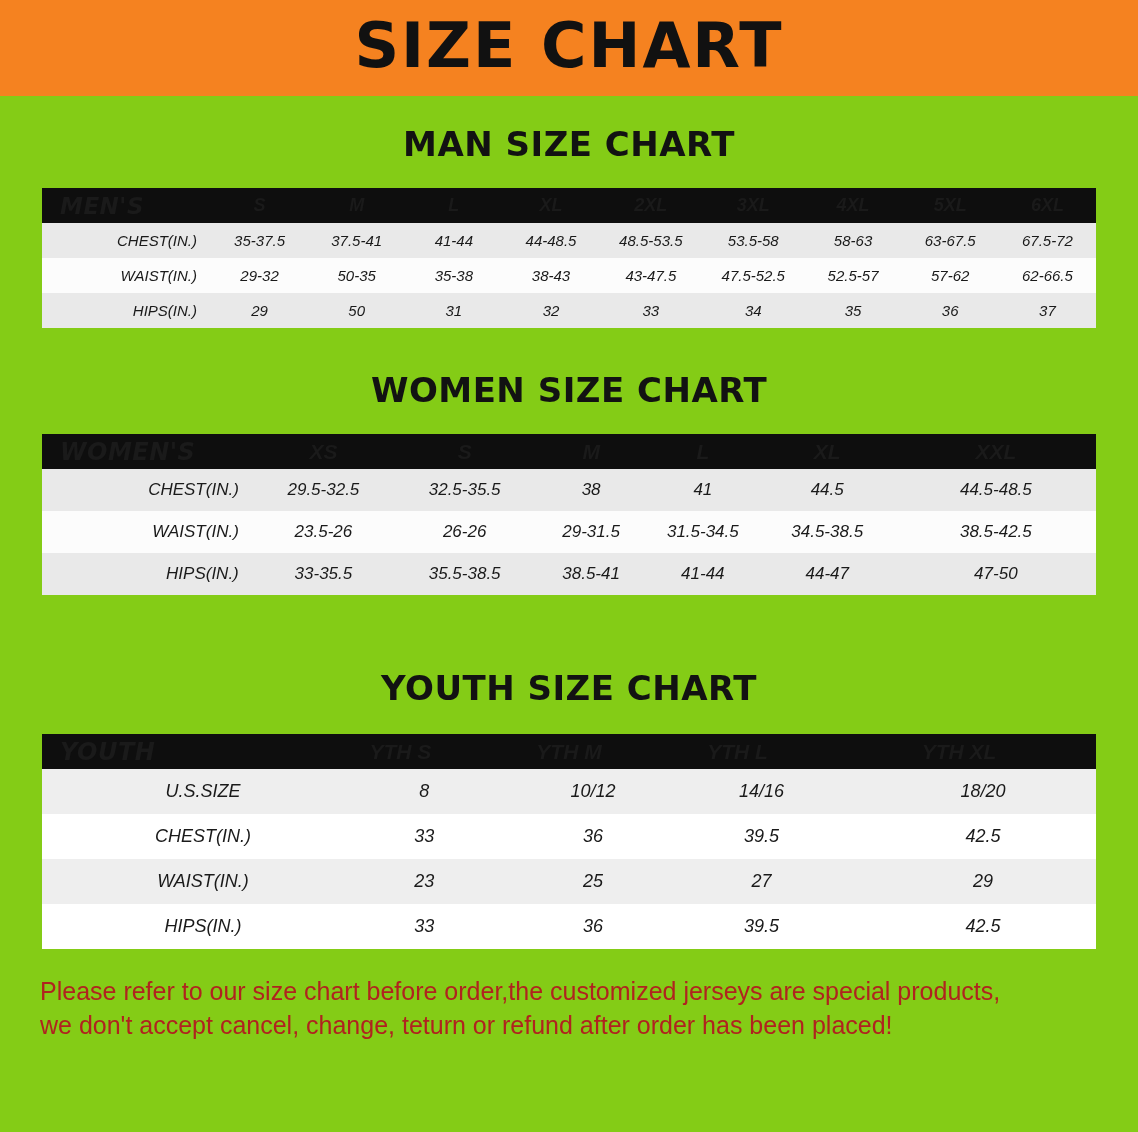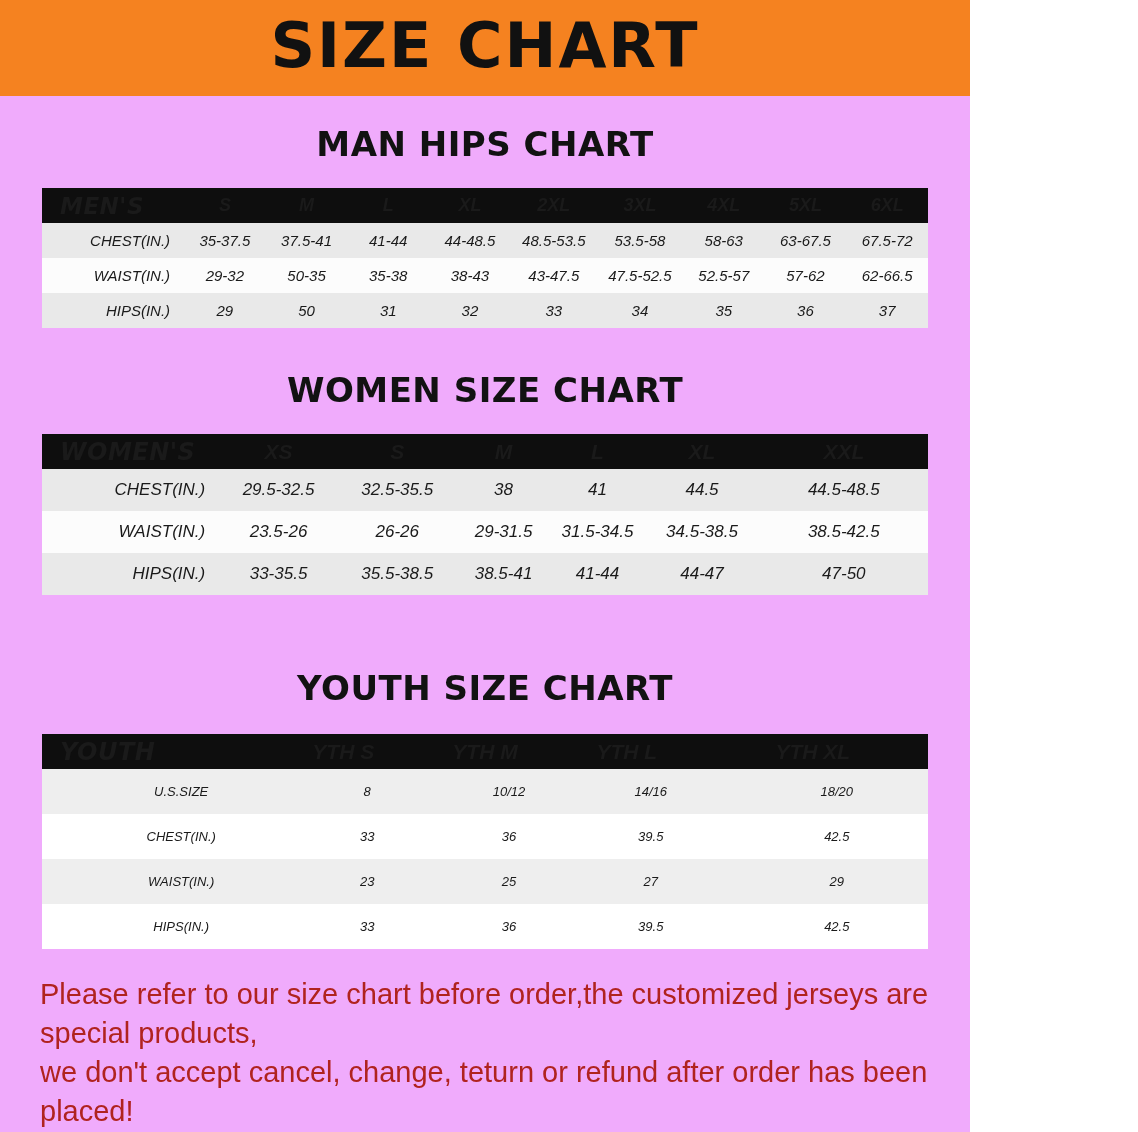--- a/index.html
+++ b/index.html
@@ -7,24 +7,24 @@
     padding: 0;
   }
   body {
     width: 1138px;
     height: 1132px;
     background: #ffffff;
     font-family: "Liberation Sans", sans-serif;
     overflow: hidden;
   }
   .page {
-    width: 970px;
+    width: 1138px;
     height: 1132px;
     position: relative;
-    background: #f0abfc;
+    background: #84cc16;
   }
 
   
   .banner {
     width: 100%;
     height: 96px;
     background: #f58220;
     display: flex;
     align-items: center;
     justify-content: center;
@@ -107,47 +107,47 @@
 
   
   #women-table thead th { font-size: 21px; }
   #women-table th.row-label-head { font-size: 24px; }
   #women-table td { font-size: 17px; }
   #women-table tbody tr td { height: 42px; }
 
   
   #youth-table thead th { font-size: 21px; }
   #youth-table th.row-label-head { font-size: 24px; }
-  #youth-table td { font-size: 13px; padding-left: 48px; }
+  #youth-table td { font-size: 18px; padding-left: 48px; }
   #youth-table tbody tr td { height: 45px; }
   #youth-table tbody tr.band-a td { background: #eeeeee; }
   #youth-table tbody tr.band-b td { background: #ffffff; }
   #youth-table tbody td.row-label { text-align: center; padding-right: 0; }
 
   
   .note {
     margin: 26px 40px 0 40px;
     color: #b0231f;
     font-family: "Liberation Sans", sans-serif;
-    font-size: 29px;
+    font-size: 25px;
     line-height: 1.35;
     text-align: left;
   }
   .note .line { display: block; }
 </style>
 </head>
 <body>
 
 <div class="page">
 
   <div class="banner">
     <div class="banner-title">SIZE CHART</div>
   </div>
 
-  <div class="section-heading mh-man">MAN HIPS CHART</div>
+  <div class="section-heading mh-man">MAN SIZE CHART</div>
   <div class="table-wrap">
     <table class="size-table" id="men-table">
       <colgroup>
         <col style="width:16%">
         <col style="width:9.2%">
           <col style="width:9.2%">
           <col style="width:9.2%">
         <col style="width:9.2%">
           <col style="width:9.7%">
           <col style="width:9.7%">

